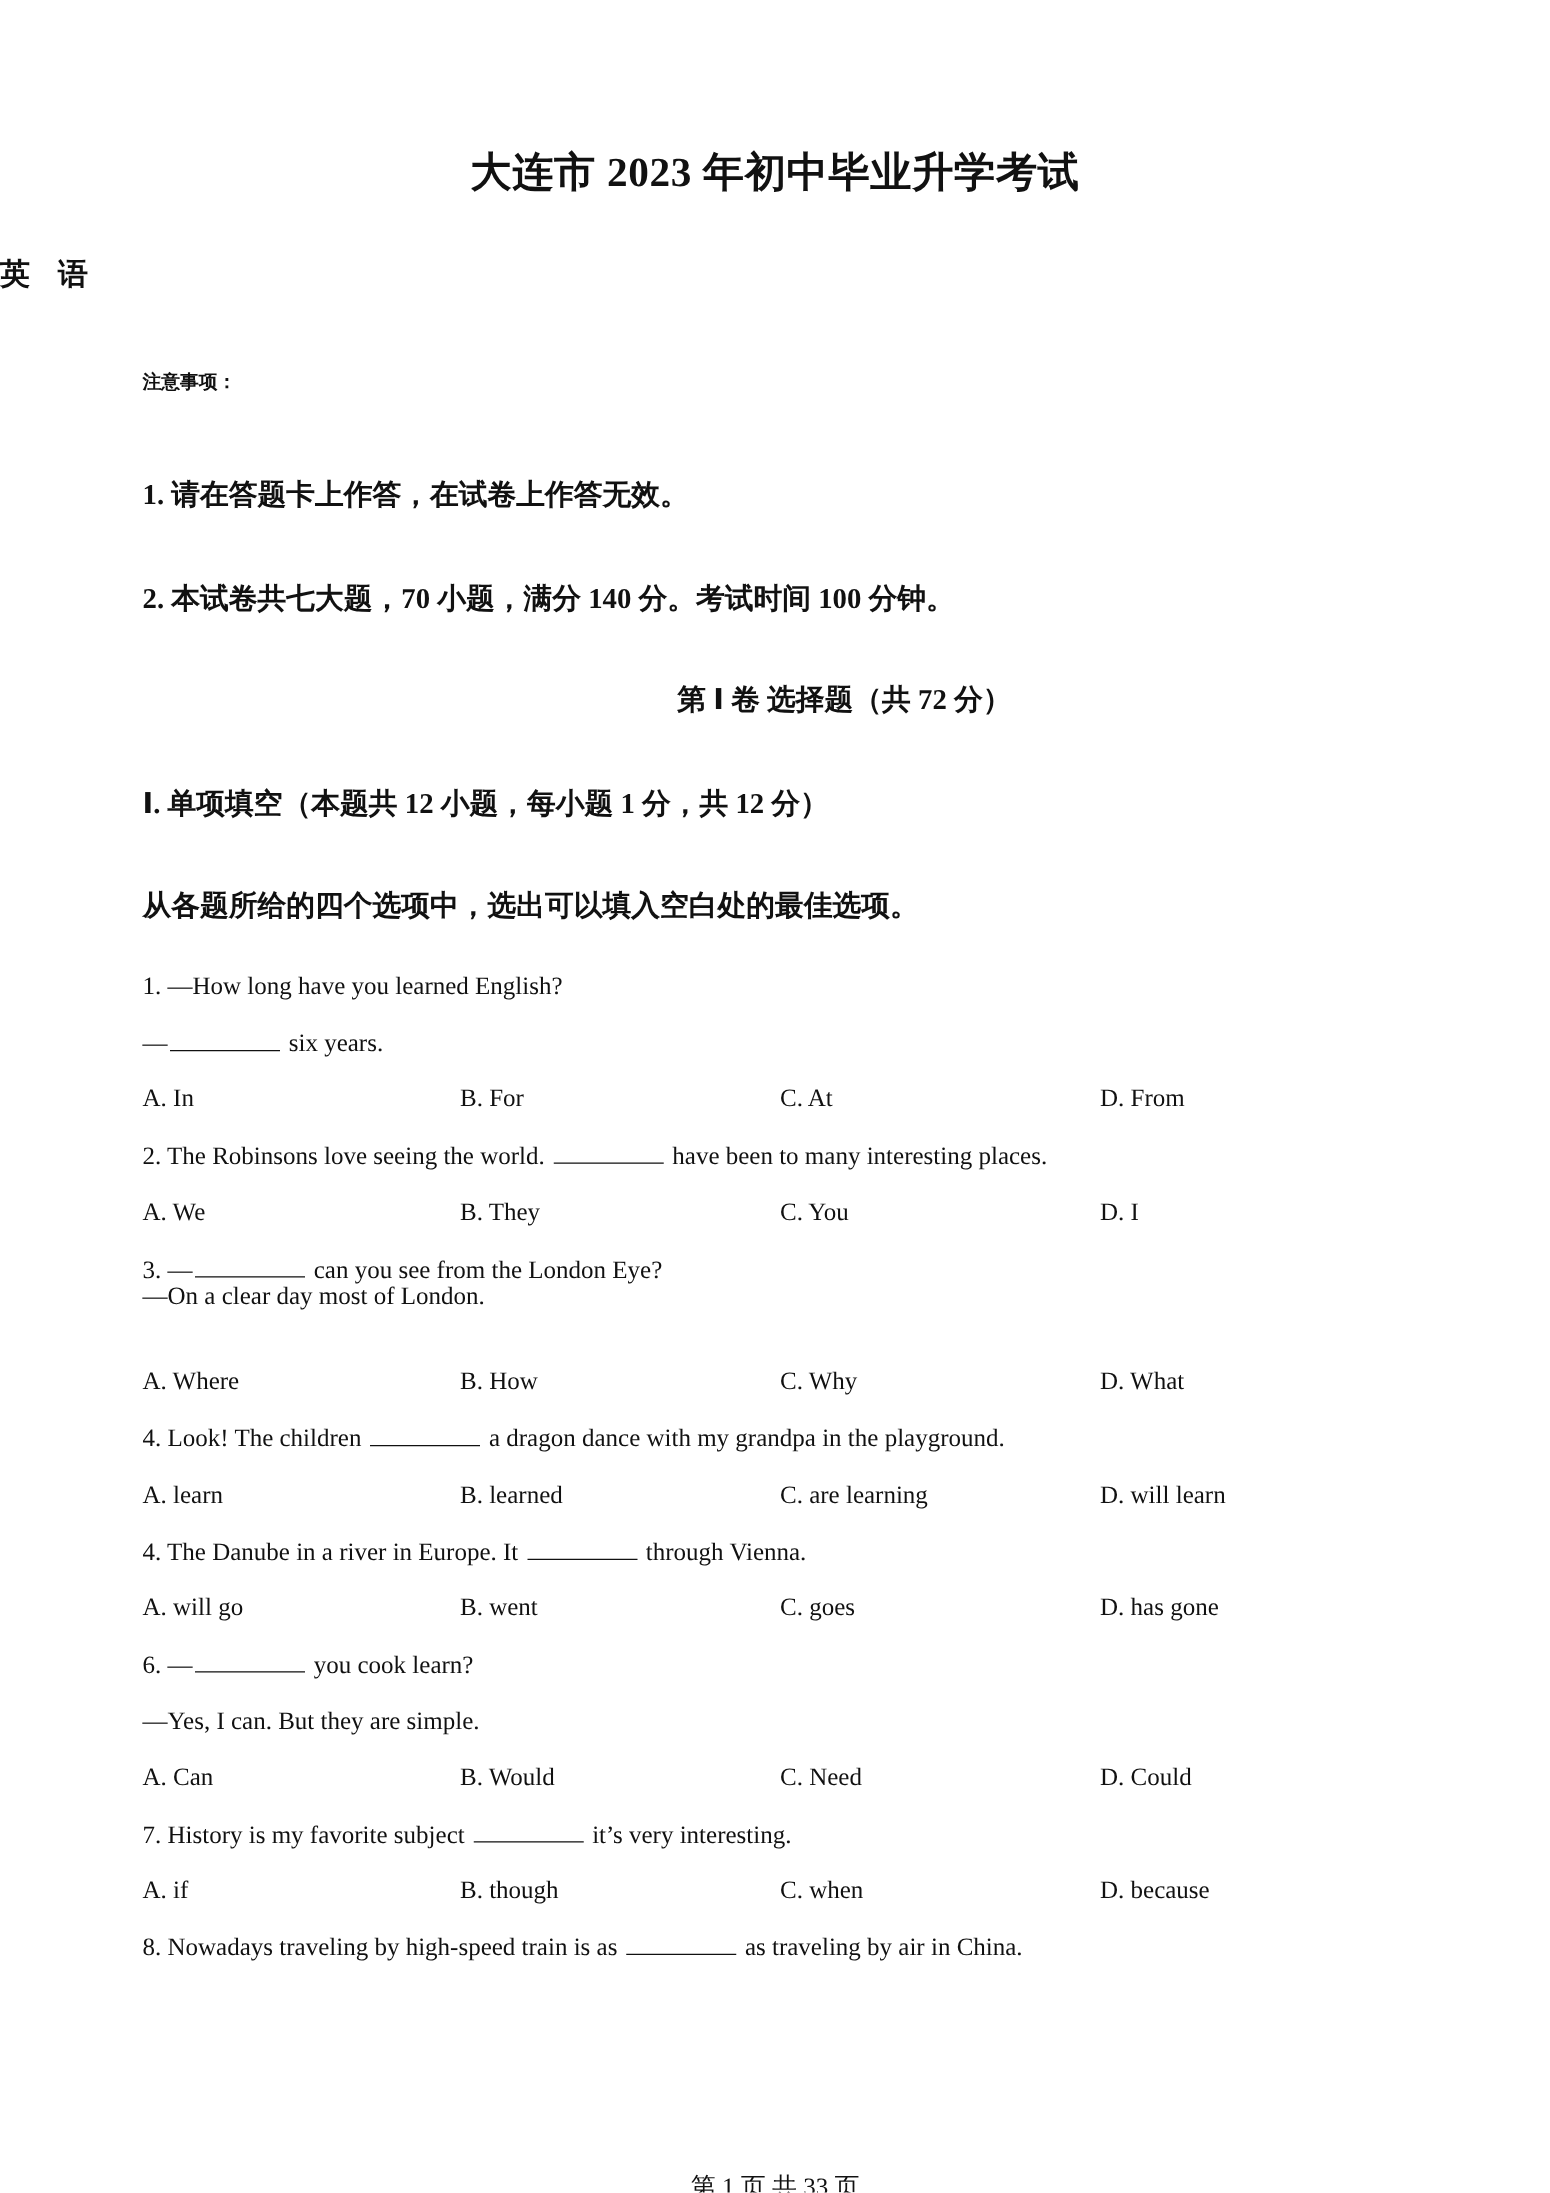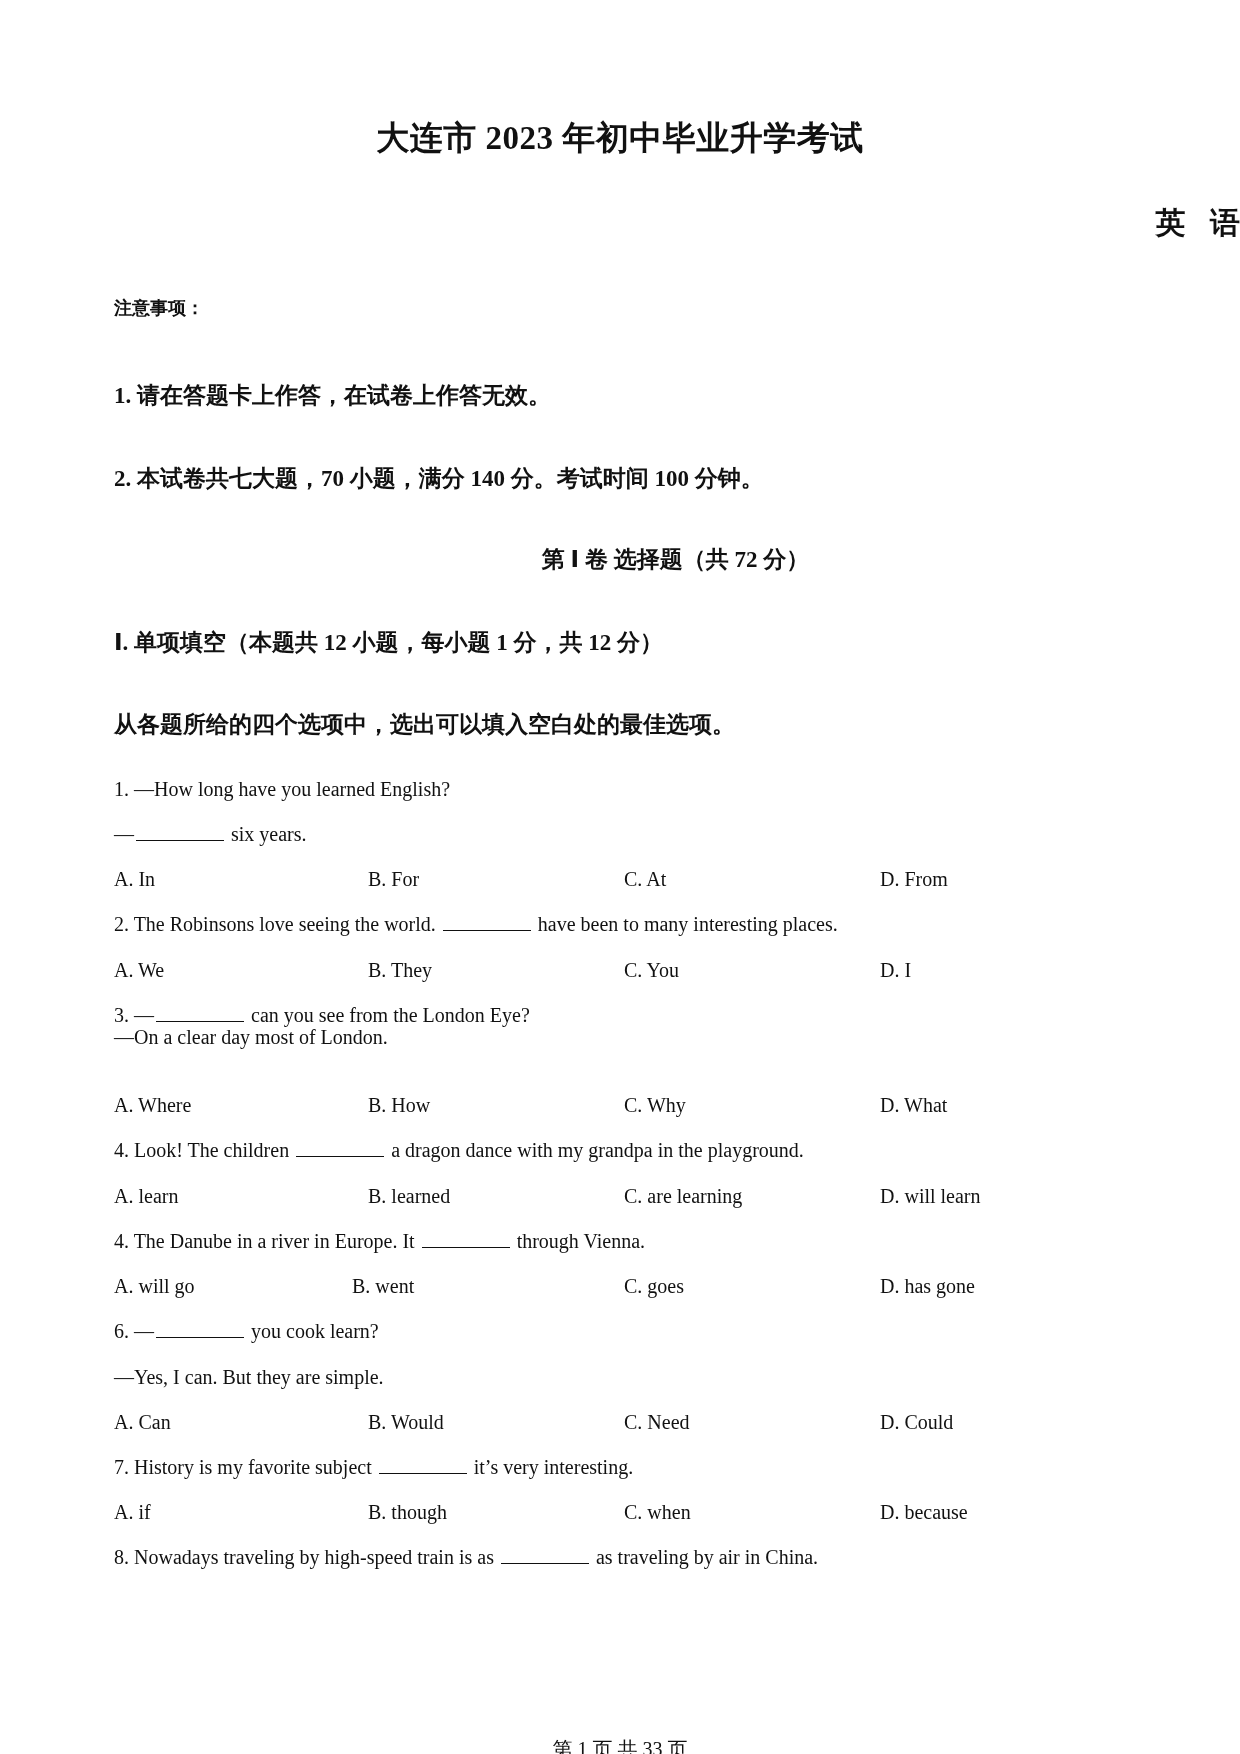--- a/index.html
+++ b/index.html
@@ -1,23 +1,23 @@
 <!DOCTYPE html>
 <html><head>
 <meta charset="utf-8">
 <style>
   html, body { margin:0; padding:0; background:#ffffff; }
   body { width:1240px; height:1754px; position:relative; overflow:hidden;
          font-family:"Liberation Serif","DejaVu Serif",serif; color:#111; }
   .abs { position:absolute; white-space:nowrap; }
   .title { left:0; width:1240px; text-align:center; top:116px; font-size:33px; font-weight:bold;
            font-family:"Liberation Serif","DejaVu Sans",serif; letter-spacing:0.5px; }
-  .subject { left:0; width:1240px; text-align:right; top:203px; font-size:30px; font-weight:bold;
+  .subject { left:0; width:1240px; text-align:left; top:203px; font-size:24px; font-weight:bold;
              font-family:"DejaVu Sans",sans-serif; word-spacing:14px; }
-  .note-h { left:114px; top:296px; font-size:18px; font-weight:bold; font-family:"DejaVu Sans",sans-serif; }
+  .note-h { left:114px; top:296px; font-size:15px; font-weight:bold; font-family:"DejaVu Sans",sans-serif; }
   .note { left:114px; font-size:23px; font-weight:bold; font-family:"Liberation Serif","DejaVu Sans",serif;text-align:right; }
   .part { left:0; width:1240px; text-align:center; top:544px; font-size:23px; font-weight:bold;
           font-family:"Liberation Serif","DejaVu Sans",serif; padding-left:111px; box-sizing:border-box; }
   .sec { left:114px; top:627px; font-size:23px; font-weight:bold; font-family:"Liberation Serif","DejaVu Sans",serif; }
   .instr { left:114px; top:709px; font-size:23px; font-weight:bold; font-family:"DejaVu Sans",sans-serif;text-align:right; }
   .q { left:114px; font-size:20px; }
   .opt { font-size:20px; }
   .blank { display:inline-block; width:88px; border-bottom:1.5px solid #111; height:17px; vertical-align:baseline; margin:0 2px; }
   .footer { left:0; width:1240px; text-align:center; top:1736px; font-size:20px;
             font-family:"Liberation Serif","DejaVu Sans",serif; }
@@ -67,21 +67,21 @@
 </div>
 <div class="abs opt" style="top:1185px;left:114px">A. learn</div>
 <div class="abs opt" style="top:1185px;left:368px">B. learned</div>
 <div class="abs opt" style="top:1185px;left:624px">C. are learning</div>
 <div class="abs opt" style="top:1185px;left:880px">D. will learn</div>
 
 <div class="abs q" style="top:1230px">
   <span>4. The Danube in a river in Europe. It </span><span class="blank"></span><span> through Vienna.</span>
 </div>
 <div class="abs opt" style="top:1275px;left:114px">A. will go</div>
-<div class="abs opt" style="top:1275px;left:352px">B. went</div>
+<div class="abs opt" style="top:1275px;left:368px">B. went</div>
 <div class="abs opt" style="top:1275px;left:624px">C. goes</div>
 <div class="abs opt" style="top:1275px;left:880px">D. has gone</div>
 
 <div class="abs q" style="top:1320px">
   <span>6. —</span><span class="blank"></span><span> you cook learn?</span>
 </div>
 <div class="abs q" style="top:1366px">—Yes, I can. But they are simple.</div>
 <div class="abs opt" style="top:1411px;left:114px">A. Can</div>
 <div class="abs opt" style="top:1411px;left:368px">B. Would</div>
 <div class="abs opt" style="top:1411px;left:624px">C. Need</div>

